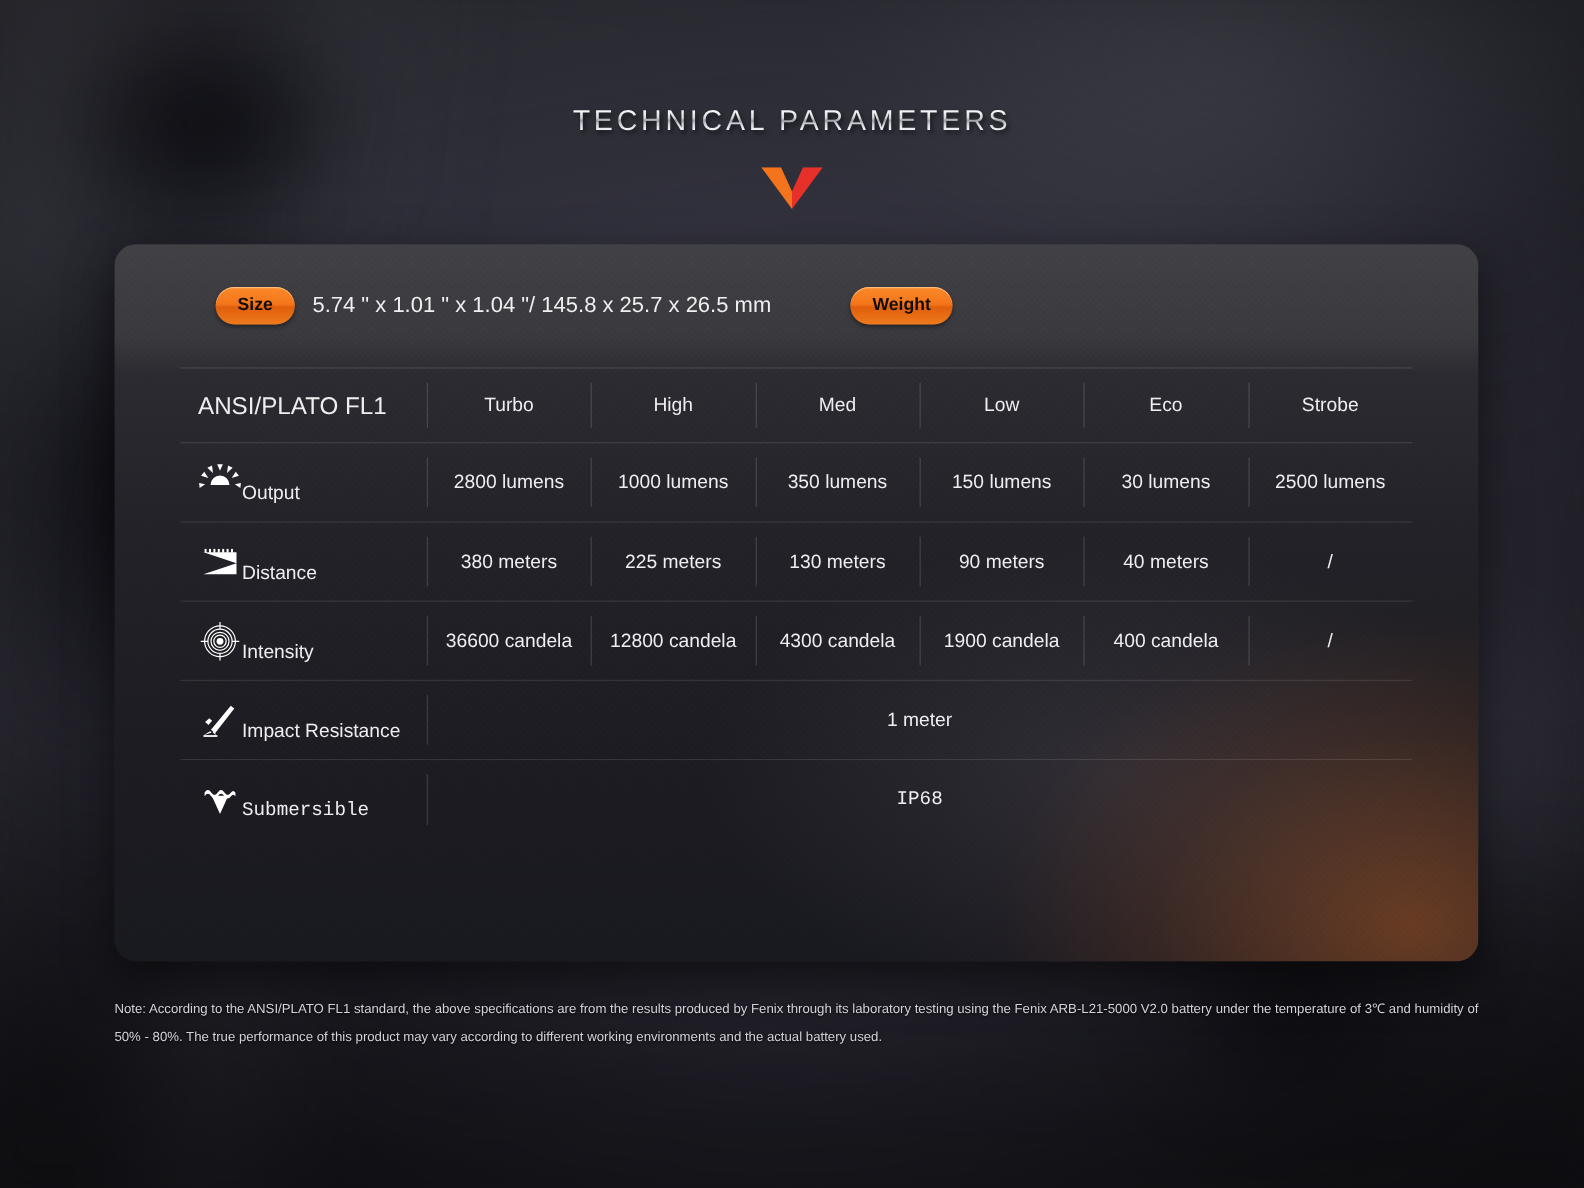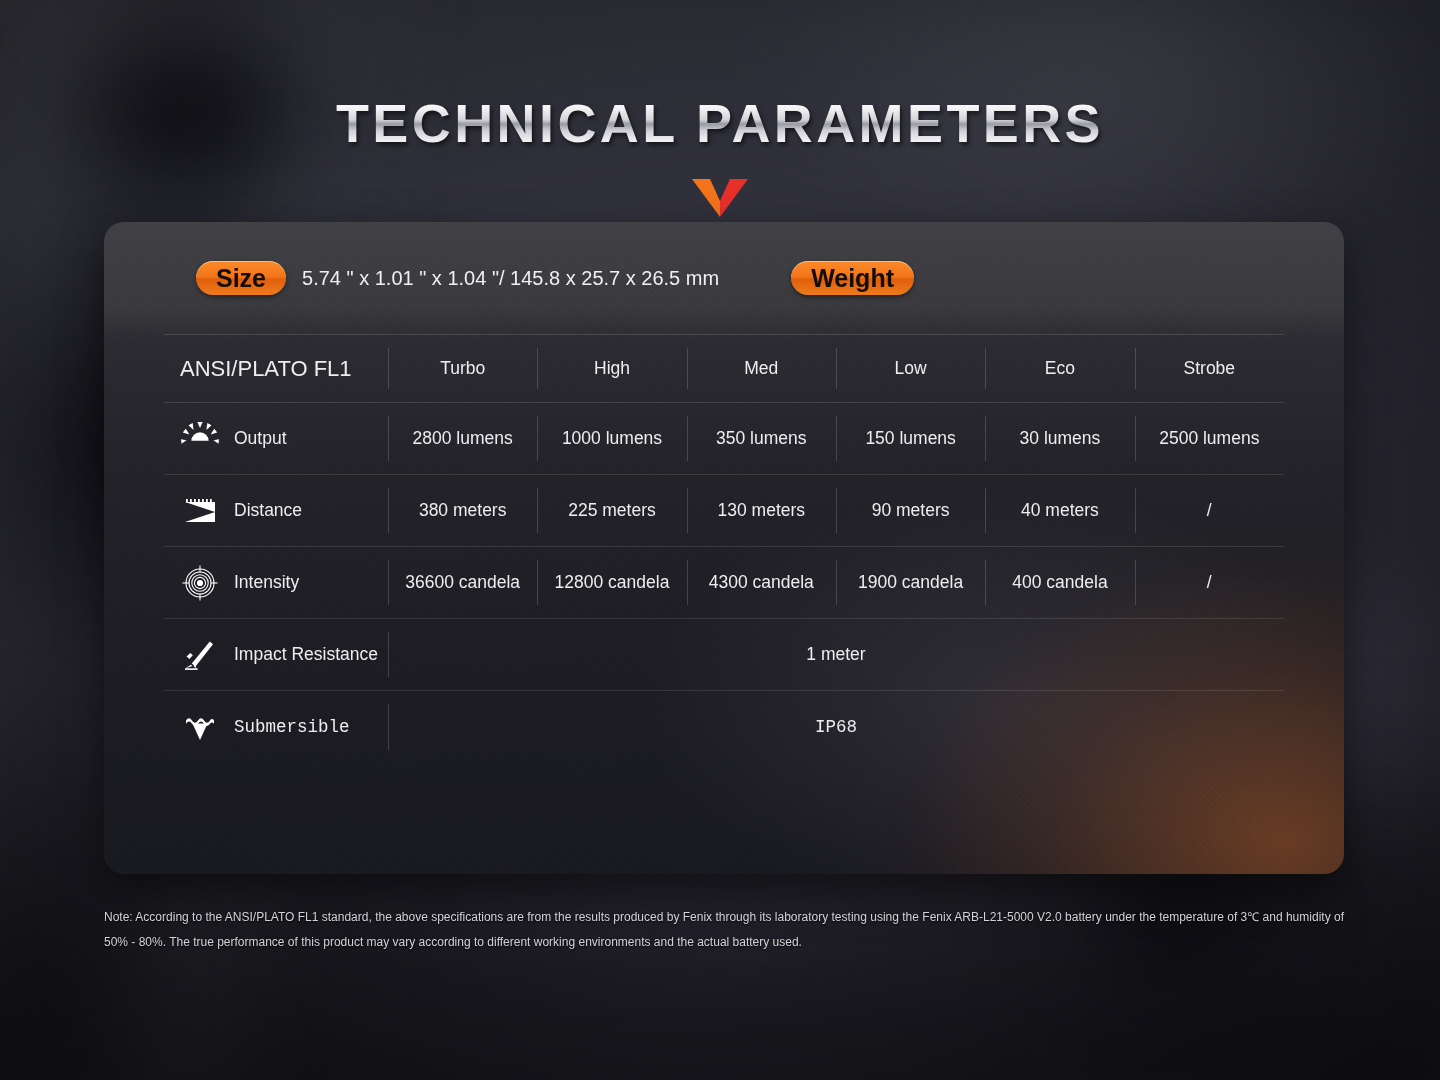--- a/index.html
+++ b/index.html
@@ -50,22 +50,22 @@
   }
 
   
   .title-wrap {
     position: absolute;
     top: 96px; left: 0; width: 1440px;
     text-align: center;
   }
   .title {
     display: inline-block;
-    font-size: 54px;
-    font-weight: bold;
+    font-size: 26px;
+    font-weight: normal;
     letter-spacing: 3.4px;
     line-height: 1;
     background: linear-gradient(to bottom,
       #ffffff 0%, #f4f4f6 22%, #d3d3d8 44%,
       #9a9aa2 52%, #cfcfd6 64%, #f2f2f5 84%, #c9c9d1 100%);
     -webkit-background-clip: text;
     background-clip: text;
     color: transparent;
     -webkit-text-fill-color: transparent;
     filter: drop-shadow(2px 3px 2px rgba(0,0,0,0.55));
@@ -111,21 +111,21 @@
     align-items: center;
     height: 112px;
     padding-left: 32px;
   }
   .pill {
     display: inline-flex;
     align-items: center; justify-content: center;
     height: 34px;
     padding: 0 20px;
     border-radius: 17px;
-    font-size: 25px;
+    font-size: 16px;
     font-weight: bold;
     color: #140d07;
     background: linear-gradient(to bottom, #fa8a2a 0%, #f4751a 46%, #e05f0c 54%, #ef7a1c 100%);
     box-shadow: inset 0 1px 0 rgba(255,220,180,0.6), 0 2px 4px rgba(0,0,0,0.4);
     white-space: nowrap;
   }
   .sw-val {
     font-size: 20px;
     color: #f0f0f2;
     margin-left: 16px;
@@ -174,21 +174,21 @@
   }
   thead .vsep::before { top: 20%; height: 60%; }
 
   .lbl-cell {
     text-align: left !important;
     padding-left: 16px;
     font-size: 19px;
     color: #f2f2f4;
     white-space: nowrap;
   }
-  .lbl-flex { display: flex; align-items: center; gap: 14px; }
+  .lbl-flex { display: flex; align-items: flex-end; }
   .ico { width: 40px; height: 40px; flex: none; display: block; }
   .two-line { line-height: 1.3; }
 
   
   .note {
     position: absolute;
     left: 104px; top: 905px;
     width: 1240px;
     font-size: 12px;
     line-height: 25px;

